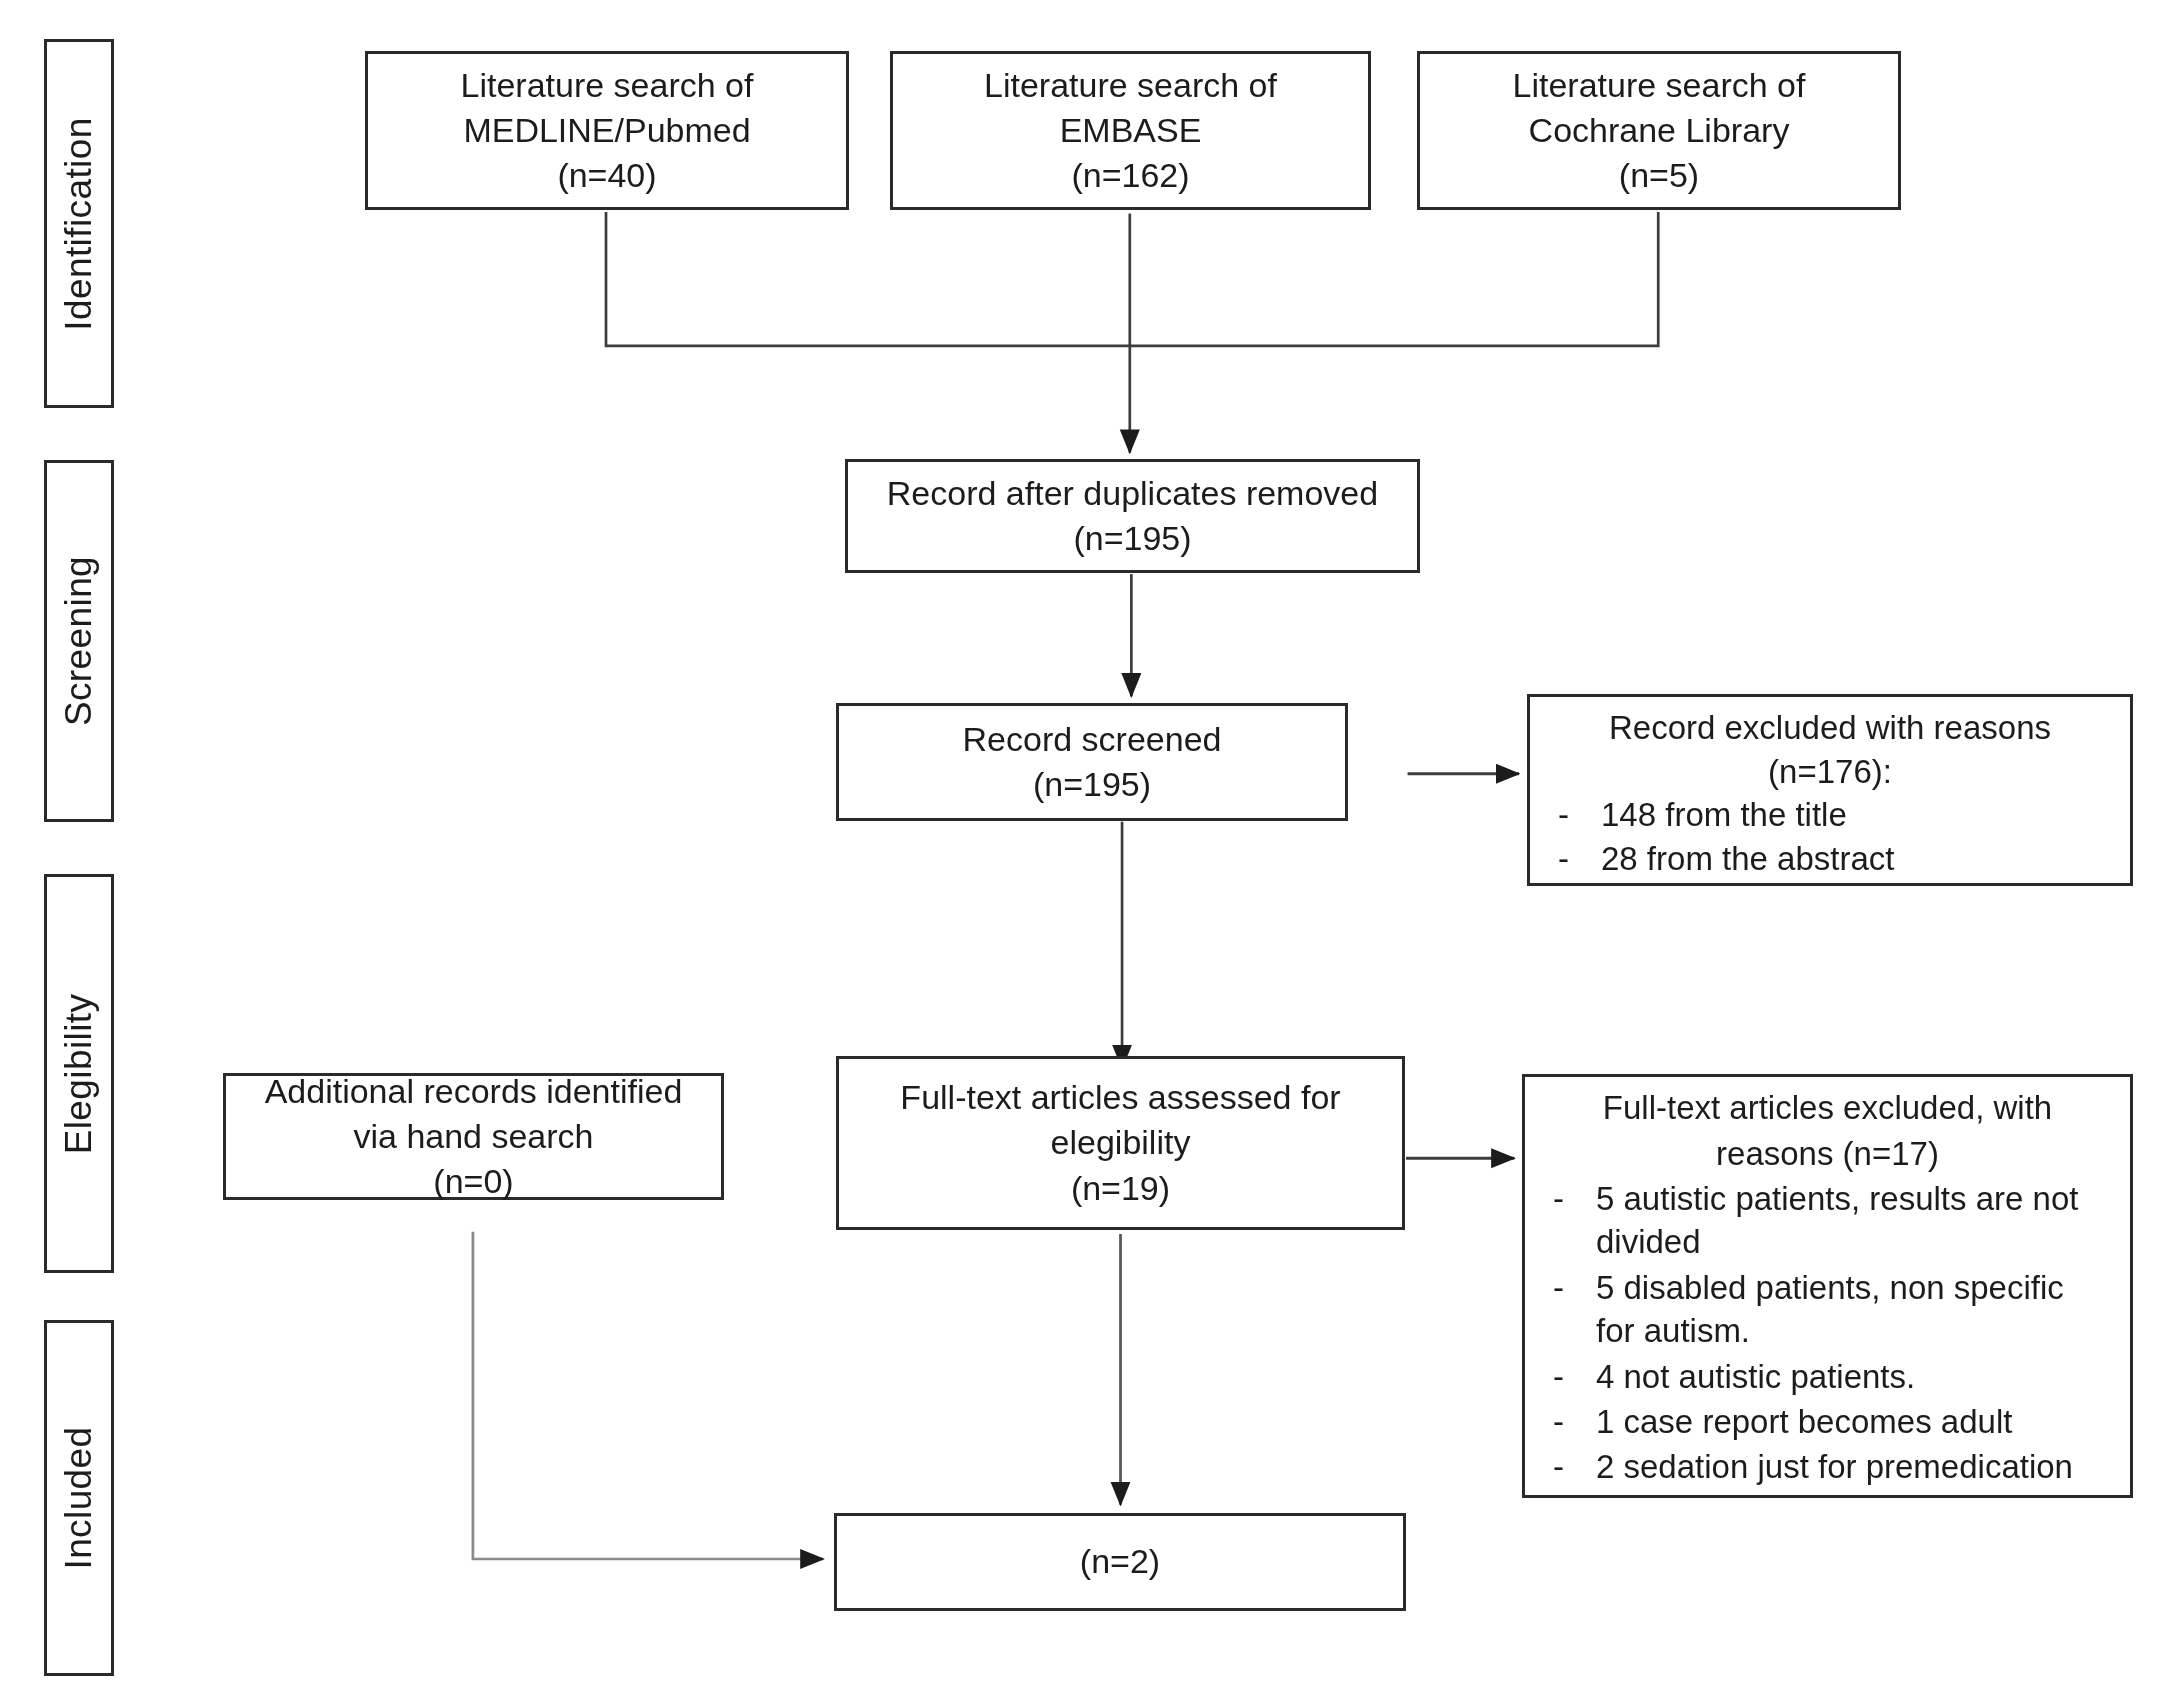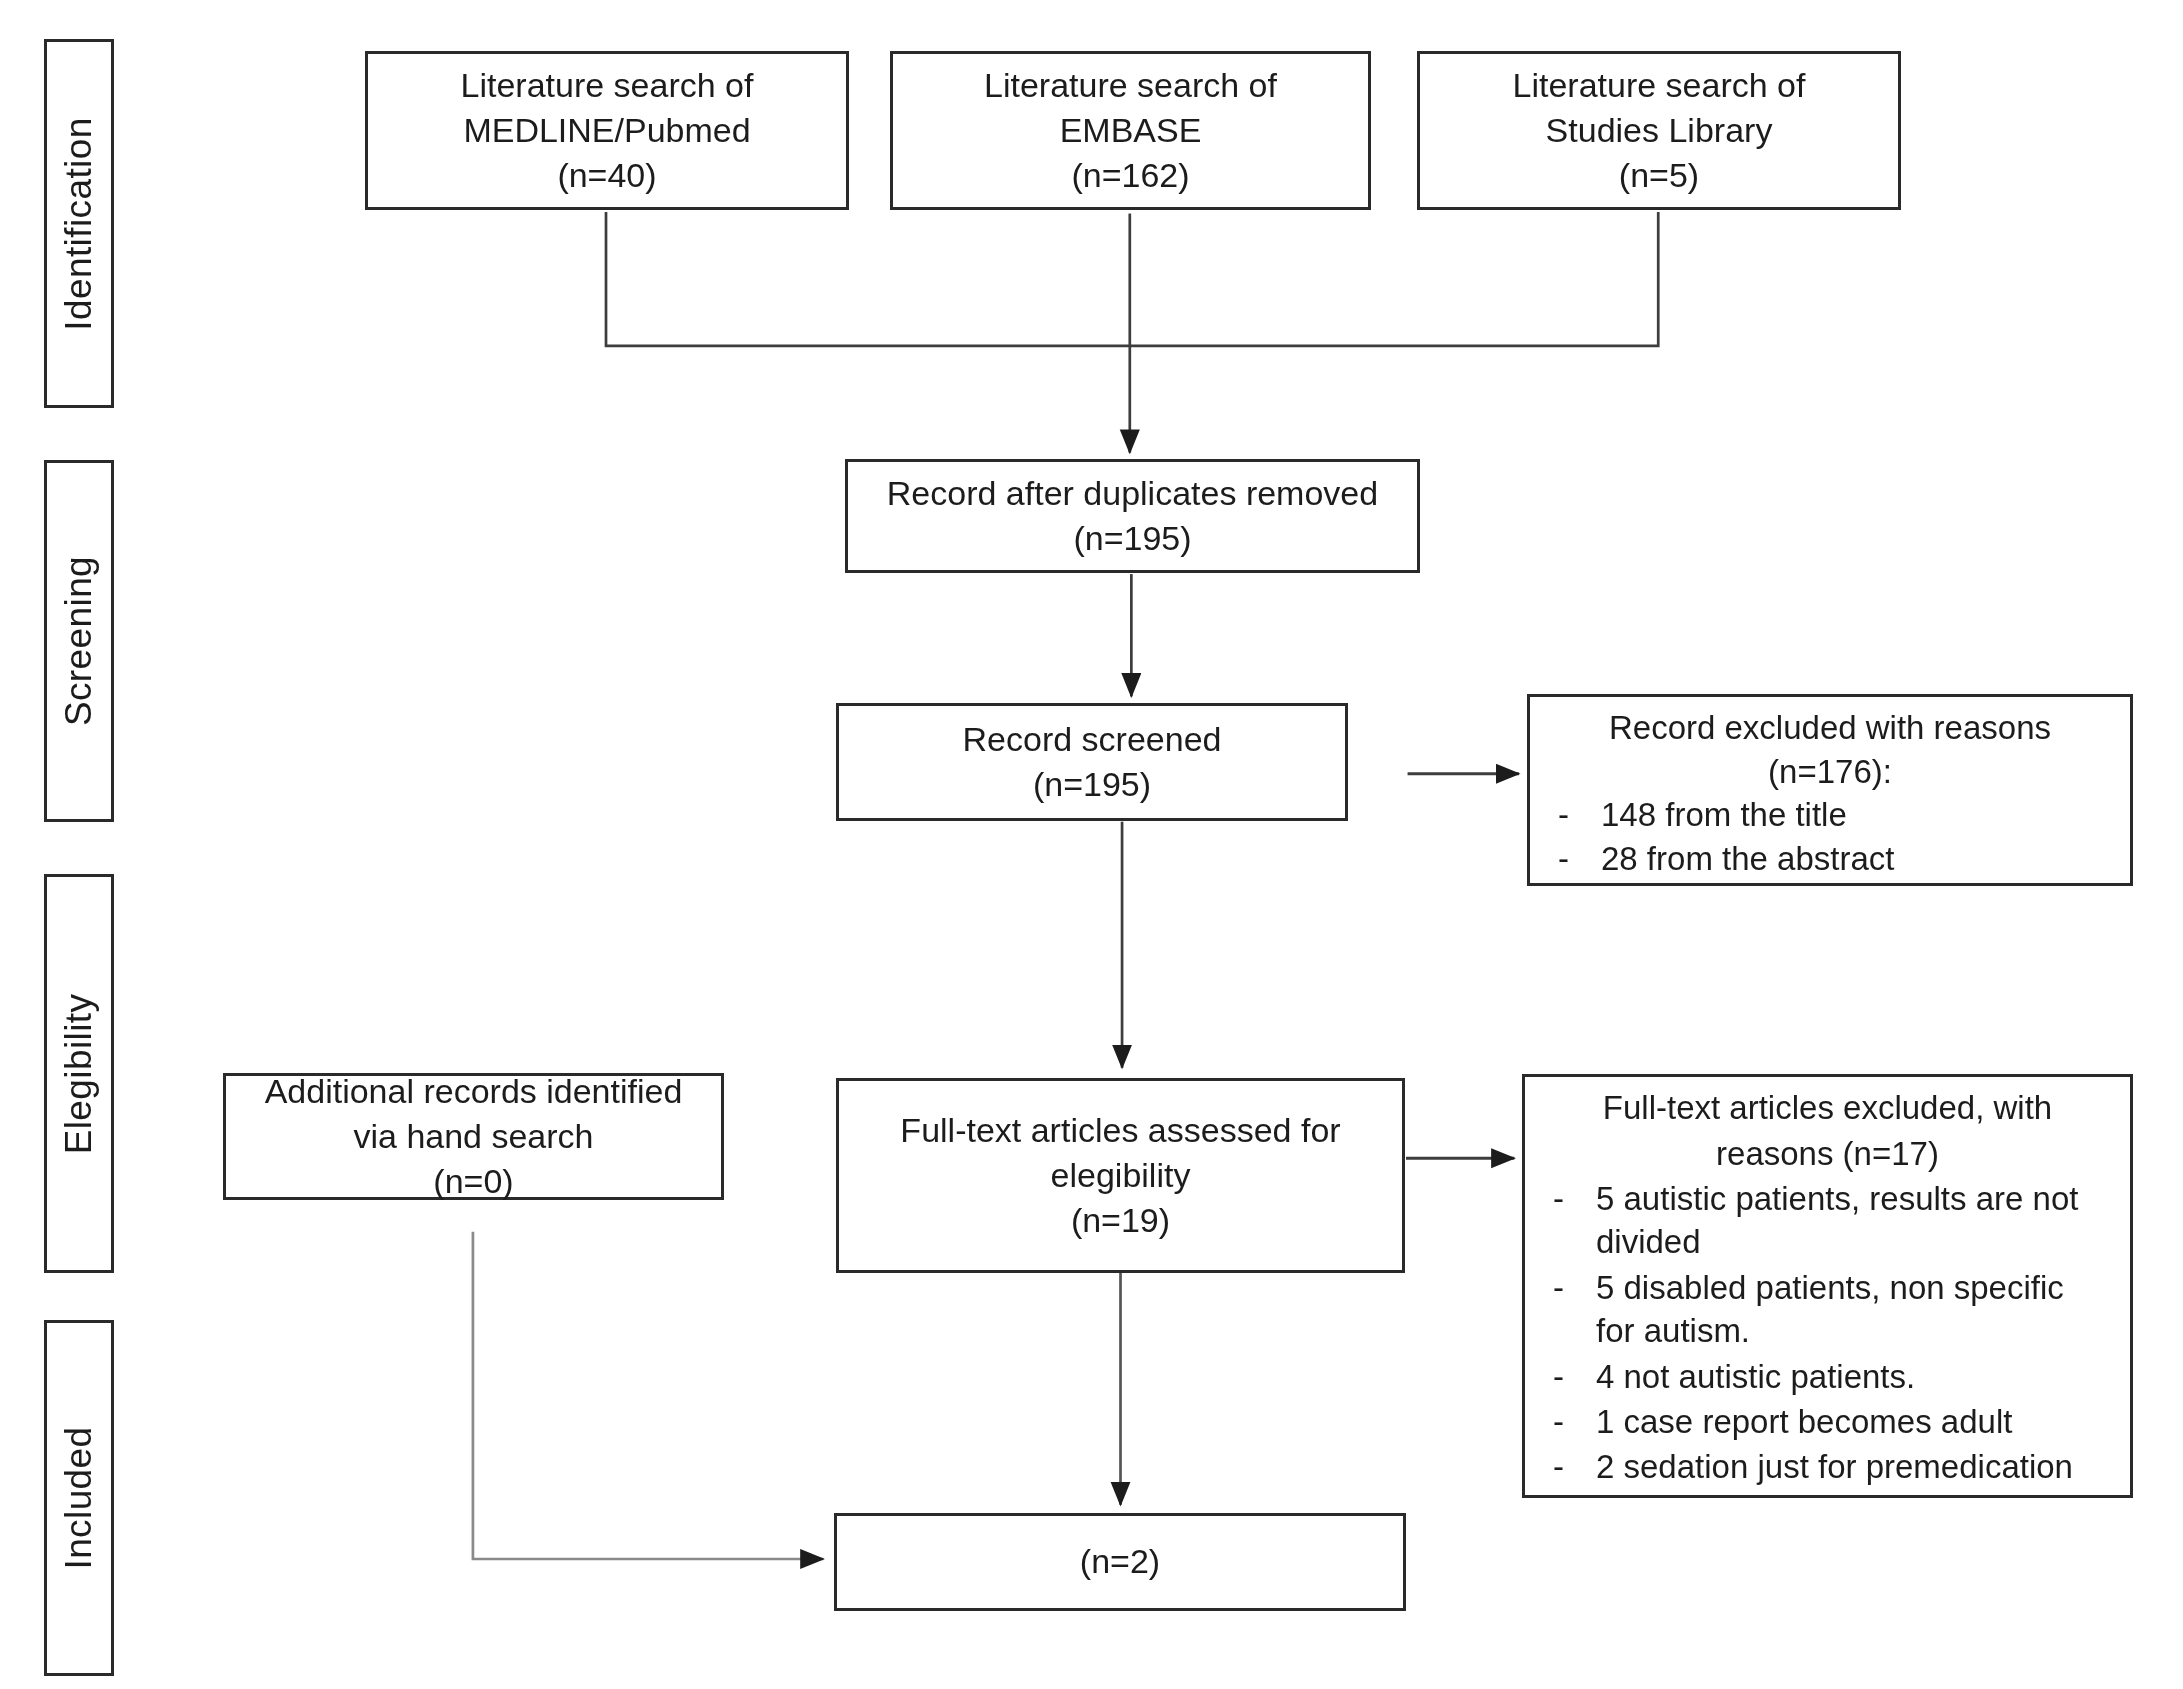--- a/index.html
+++ b/index.html
@@ -96,21 +96,21 @@
   </div>
 
   <div class="box center" style="left:890px;top:51px;width:481px;height:159px">
     <div class="ln">Literature search of</div>
     <div class="ln">EMBASE</div>
     <div class="ln">(n=162)</div>
   </div>
 
   <div class="box center" style="left:1417px;top:51px;width:484px;height:159px">
     <div class="ln">Literature search of</div>
-    <div class="ln">Studies Library</div>
+    <div class="ln">Cochrane Library</div>
     <div class="ln">(n=5)</div>
   </div>
 
   <div class="box center" style="left:845px;top:459px;width:575px;height:114px">
     <div class="ln">Record after duplicates removed</div>
     <div class="ln">(n=195)</div>
   </div>
 
   <div class="box center" style="left:836px;top:703px;width:512px;height:118px">
     <div class="ln">Record screened</div>
@@ -129,21 +129,21 @@
       <span class="btxt">28 from the abstract</span>
     </div>
   </div>
 
   <div class="box center" style="left:223px;top:1073px;width:501px;height:127px">
     <div class="ln">Additional records identified</div>
     <div class="ln">via hand search</div>
     <div class="ln">(n=0)</div>
   </div>
 
-  <div class="box center" style="left:836px;top:1078px;width:569px;height:195px">
+  <div class="box center" style="left:836px;top:1056px;width:569px;height:174px">
     <div class="ln">Full-text articles assessed for</div>
     <div class="ln">elegibility</div>
     <div class="ln">(n=19)</div>
   </div>
 
   <div class="box listbox" style="left:1522px;top:1074px;width:611px;height:424px">
     <div class="ln c">Full-text articles excluded, with</div>
     <div class="ln c">reasons  (n=17)</div>
     <div class="bullet">
       <span class="dash">-</span>

